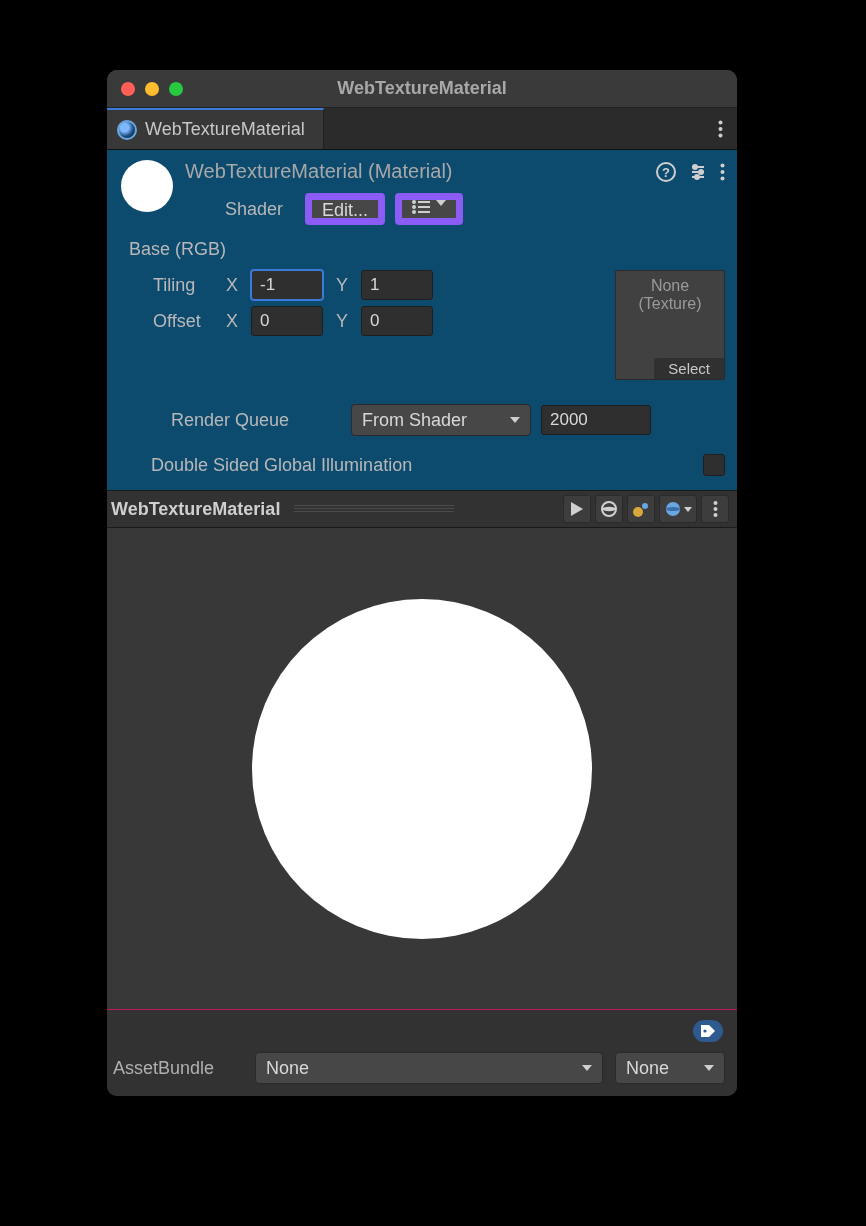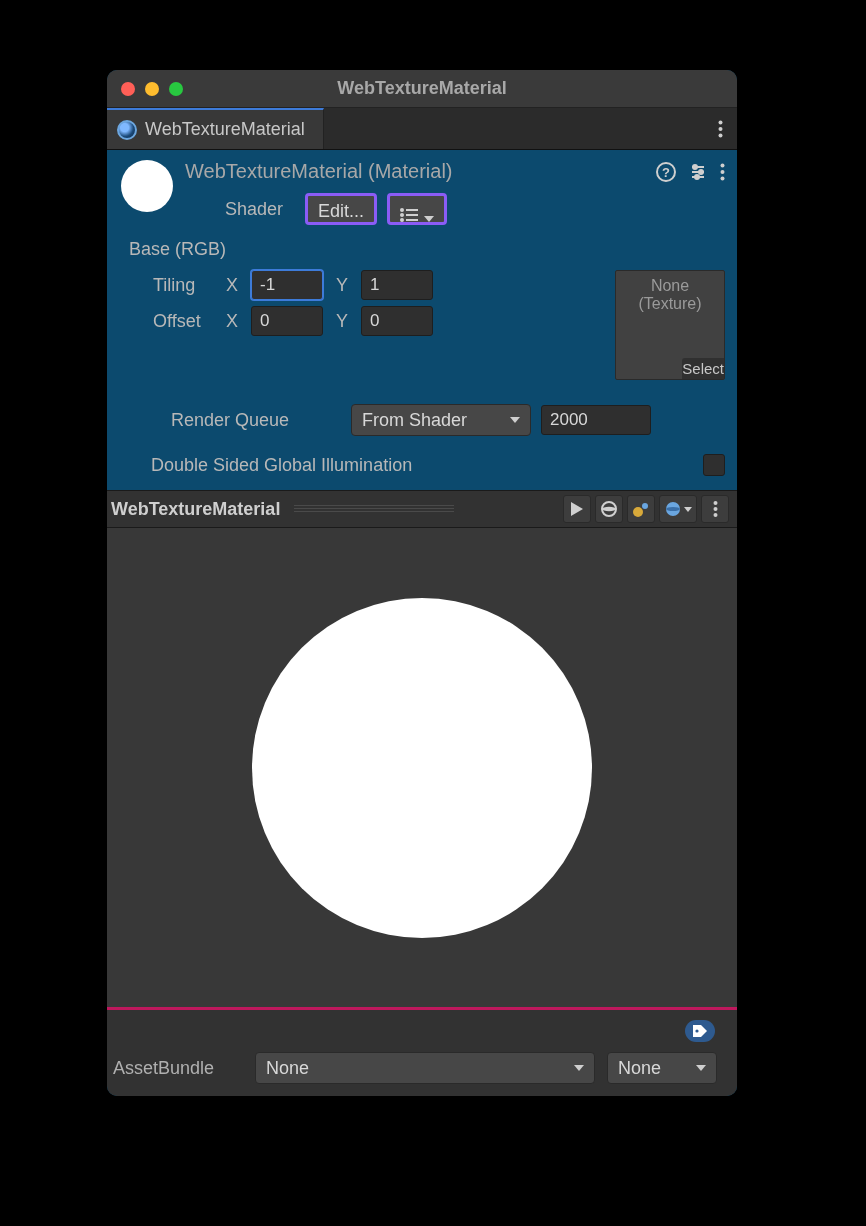--- a/index.html
+++ b/index.html
@@ -58,22 +58,22 @@
   .icon-btn { cursor: pointer; display: inline-flex; align-items: center; justify-content: center; }
   .shader-row { display: flex; align-items: center; gap: 10px; margin-top: 10px; margin-left: 40px; }
   .shader-row .label { width: 70px; color: #b8b8b8; }
   .dropdown {
     background: #474747; border: 1px solid #2a2a2a; color: #d8d8d8;
     height: 32px; display: flex; align-items: center; padding: 0 10px;
     border-radius: 4px; cursor: pointer; gap: 8px;
   }
   .dropdown .caret { margin-left: auto; }
   .btn {
-    background: #474747; border: 3px solid #8b5cf6; color: #d8d8d8;
-    height: 32px; display: flex; align-items: flex-end; padding: 0 10px;
+    background: #474747; border: 7px solid #8b5cf6; color: #d8d8d8;
+    height: 32px; display: flex; align-items: flex-start; padding: 0 10px;
     border-radius: 4px; cursor: pointer; gap: 6px;
   }
   .props { padding: 14px 12px 6px 22px; }
   .section-label { color: #b8b8b8; margin-bottom: 10px; }
   .two-col { display: flex; align-items: flex-start; gap: 24px; }
   .tiling-block { flex: 1; }
   .field-row { display: flex; align-items: center; gap: 10px; margin-bottom: 6px; }
   .field-row .rlabel { width: 84px; padding-left: 24px; }
   .xylabel { color: #b8b8b8; width: 18px; text-align: center; }
   input.num {
@@ -84,38 +84,38 @@
   .tex-slot {
     width: 110px; height: 110px;
     background: #414141; border: 1px solid #2a2a2a;
     display: flex; flex-direction: column; align-items: center; justify-content: flex-start;
     color: #9a9a9a; font-size: 16px; text-align: center; padding-top: 6px;
     position: relative; border-radius: 2px;
   }
   .tex-slot .select-btn {
     position: absolute; bottom: 0; right: 0; left: auto;
     background: #303030; color: #c8c8c8; font-size: 15px;
-    padding: 2px 0; border-top-left-radius: 3px; cursor: pointer;
+    padding: 2px 14px; border-top-left-radius: 3px; cursor: pointer;
   }
   .rq-row { display: flex; align-items: center; gap: 10px; padding: 18px 12px 6px 20px; margin-left: 44px; }
   .rq-row .rlabel { width: 170px; }
   .dsgi-row { display: flex; align-items: center; gap: 10px; padding: 12px 12px 14px 44px; }
   .dsgi-row .rlabel { flex: 1; }
   .checkbox { width: 22px; height: 22px; background: #2f2f2f; border: 1px solid #1e1e1e; border-radius: 3px; cursor: pointer; }
   .preview-header {
     height: 38px; background: #323232; border-top: 1px solid #1a1a1a; border-bottom: 1px solid #1a1a1a;
     display: flex; align-items: center; padding: 0 8px 0 4px; gap: 8px;
   }
   .preview-header .name { font-weight: 600; color: #cfcfcf; }
   .drag-handle { flex: 1; height: 8px; background: repeating-linear-gradient(to bottom, #4a4a4a 0 1px, transparent 1px 3px); margin: 0 6px; max-width: 160px; }
   .preview-btns { margin-left: auto; display: flex; align-items: center; gap: 4px; }
   .pbtn { height: 28px; min-width: 28px; padding: 0 4px; background: #3d3d3d; border: 1px solid #2a2a2a; border-radius: 3px; display: flex; align-items: center; justify-content: center; cursor: pointer; color: #d0d0d0; }
   .preview-pane { flex: 1; background: #383838; display: flex; align-items: center; justify-content: center; }
   .preview-sphere { width: 340px; height: 340px; border-radius: 50%; background: #fff; }
-  .footer { background: #323232; border-top: 3px solid #be185d; padding: 10px 20px 12px 6px; }
+  .footer { background: #323232; border-top: 1px solid #be185d; padding: 10px 12px 12px 6px; }
   .tag-row { display: flex; justify-content: flex-end; padding-bottom: 10px; padding-right: 2px; }
   .tag-pill { width: 30px; height: 22px; background: #2e5a8f; border-radius: 11px; display: flex; align-items: center; justify-content: center; cursor: pointer; }
   .ab-row { display: flex; align-items: center; gap: 12px; }
   .ab-row .rlabel { width: 130px; color: #b0b0b0; }
   svg { display: block; }
   .caret svg, .menu-dots svg { fill: #cfcfcf; }
 </style>
 </head>
 <body>
 

